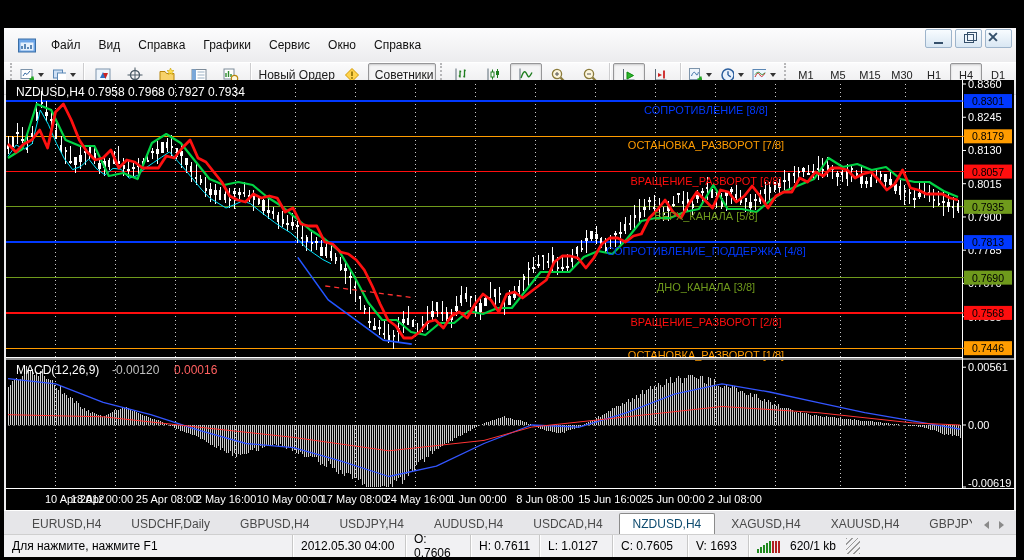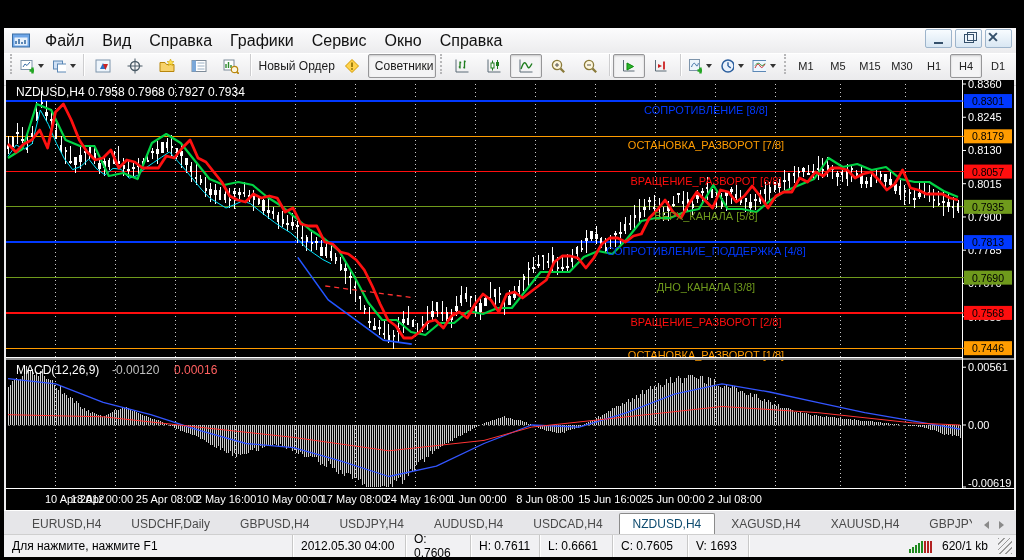--- a/index.html
+++ b/index.html
@@ -1,21 +1,21 @@
 <!DOCTYPE html>
 <html><head>
 <meta charset="utf-8">
 <style>
   html,body{margin:0;padding:0}
   body{width:1024px;height:560px;background:#000;position:relative;overflow:hidden;
        font-family:"Liberation Sans","DejaVu Sans",sans-serif;-webkit-font-smoothing:antialiased}
   .window{position:absolute;left:4px;top:28px;width:1012px;height:528px;background:#ededef}
   
-  .menubar{height:25px;display:flex;align-items:center;background:linear-gradient(#fcfcfd,#ececee);
-           font-size:16px;color:#111;padding-left:6px;position:relative}
+  .menubar{height:34px;display:flex;align-items:center;background:linear-gradient(#fcfcfd,#ececee);
+           font-size:12px;color:#111;padding-left:12px;position:relative}
   .appicon{width:18px;height:15px;margin:0 6px 0 2px}
   .menu-item{padding:2px 9px;cursor:default}
   .win-controls{position:absolute;right:4px;top:1px;display:flex;gap:3px}
   .win-btn{width:25px;height:17px;border:1px solid #9db4cb;border-radius:2px;
            background:linear-gradient(#f8fcff,#d9e7f3);display:flex;align-items:center;justify-content:center;position:relative}
   .g-min{width:9px;height:2px;background:#35506b;margin-top:8px}
   .g-rst{width:8px;height:7px;border:1px solid #35506b;background:#eef5fb;position:relative}
   .g-rst:before{content:"";position:absolute;left:2px;top:-3px;width:8px;height:7px;border:1px solid #35506b;background:transparent}
   .g-x1,.g-x2{position:absolute;left:7px;top:7px;width:11px;height:2px;background:#35506b}
   .g-x1{transform:translate(-5.5px,-1px) rotate(45deg)}
@@ -43,21 +43,21 @@
   .tabsep{width:1px;height:13px;background:#9a9a9a;margin:0 1px 5px}
   .tab-arrows{display:flex;gap:10px;padding:0 12px 6px;align-items:center}
   .arr-l{width:0;height:0;border-top:4px solid transparent;border-bottom:4px solid transparent;border-right:5px solid #8a8a8a}
   .arr-r{width:0;height:0;border-top:4px solid transparent;border-bottom:4px solid transparent;border-left:5px solid #8a8a8a}
   
   .statusbar{position:absolute;left:0;top:506px;width:1012px;height:22px;background:#f1f1f3;border-top:1px solid #cfcfcf;
              display:flex;align-items:center;font-size:12px;color:#000}
   .seg{height:100%;display:flex;align-items:center;padding:0 8px;border-right:1px solid #c8c8c8;box-shadow:1px 0 0 #fff}
   .seg.help{width:272px}.seg.prof{width:100px}.seg.time{width:96px}
   .seg.o{width:48px}.seg.h{width:52px}.seg.l{width:56px}.seg.c{width:58px}.seg.v{width:44px}
-  .seg.net{flex:1;justify-content:flex-end;border-right:none;box-shadow:none;gap:10px;padding-right:4px}
+  .seg.net{flex:1;border-right:none;box-shadow:none;gap:10px;padding-right:4px}
   .bars{display:flex;align-items:flex-end;gap:1px;height:13px}
   .bars i{width:2px;background:#1f8a1f;display:block}
   .bars i.r{background:#b22222}
   .grip-corner{width:14px;height:16px;background:repeating-linear-gradient(135deg,#9a9a9a 0 1px,transparent 1px 4px)}
 </style>
 </head>
 <body>
 
 <div class="window">
 
@@ -1296,21 +1296,21 @@
       <span class="arr-l"></span>
       <span class="arr-r"></span>
     </div>
   </div>
 
   <div class="statusbar">
     <span class="seg help">Для нажмите, нажмите F1</span>
     <span class="seg time">2012.05.30 04:00</span>
     <span class="seg o">O: 0.7606</span>
     <span class="seg h">H: 0.7611</span>
-    <span class="seg l">L: 0.6661</span>
+    <span class="seg l">L: 1.0127</span>
     <span class="seg c">C: 0.7605</span>
     <span class="seg v">V: 1693</span>
     <span class="seg net">
       <span class="bars">
         <i style="height:4px"></i>
           <i style="height:6px"></i>
           <i style="height:8px"></i>
           <i style="height:10px"></i>
           <i style="height:12px"></i>
           <i class="r" style="height:12px"></i>

